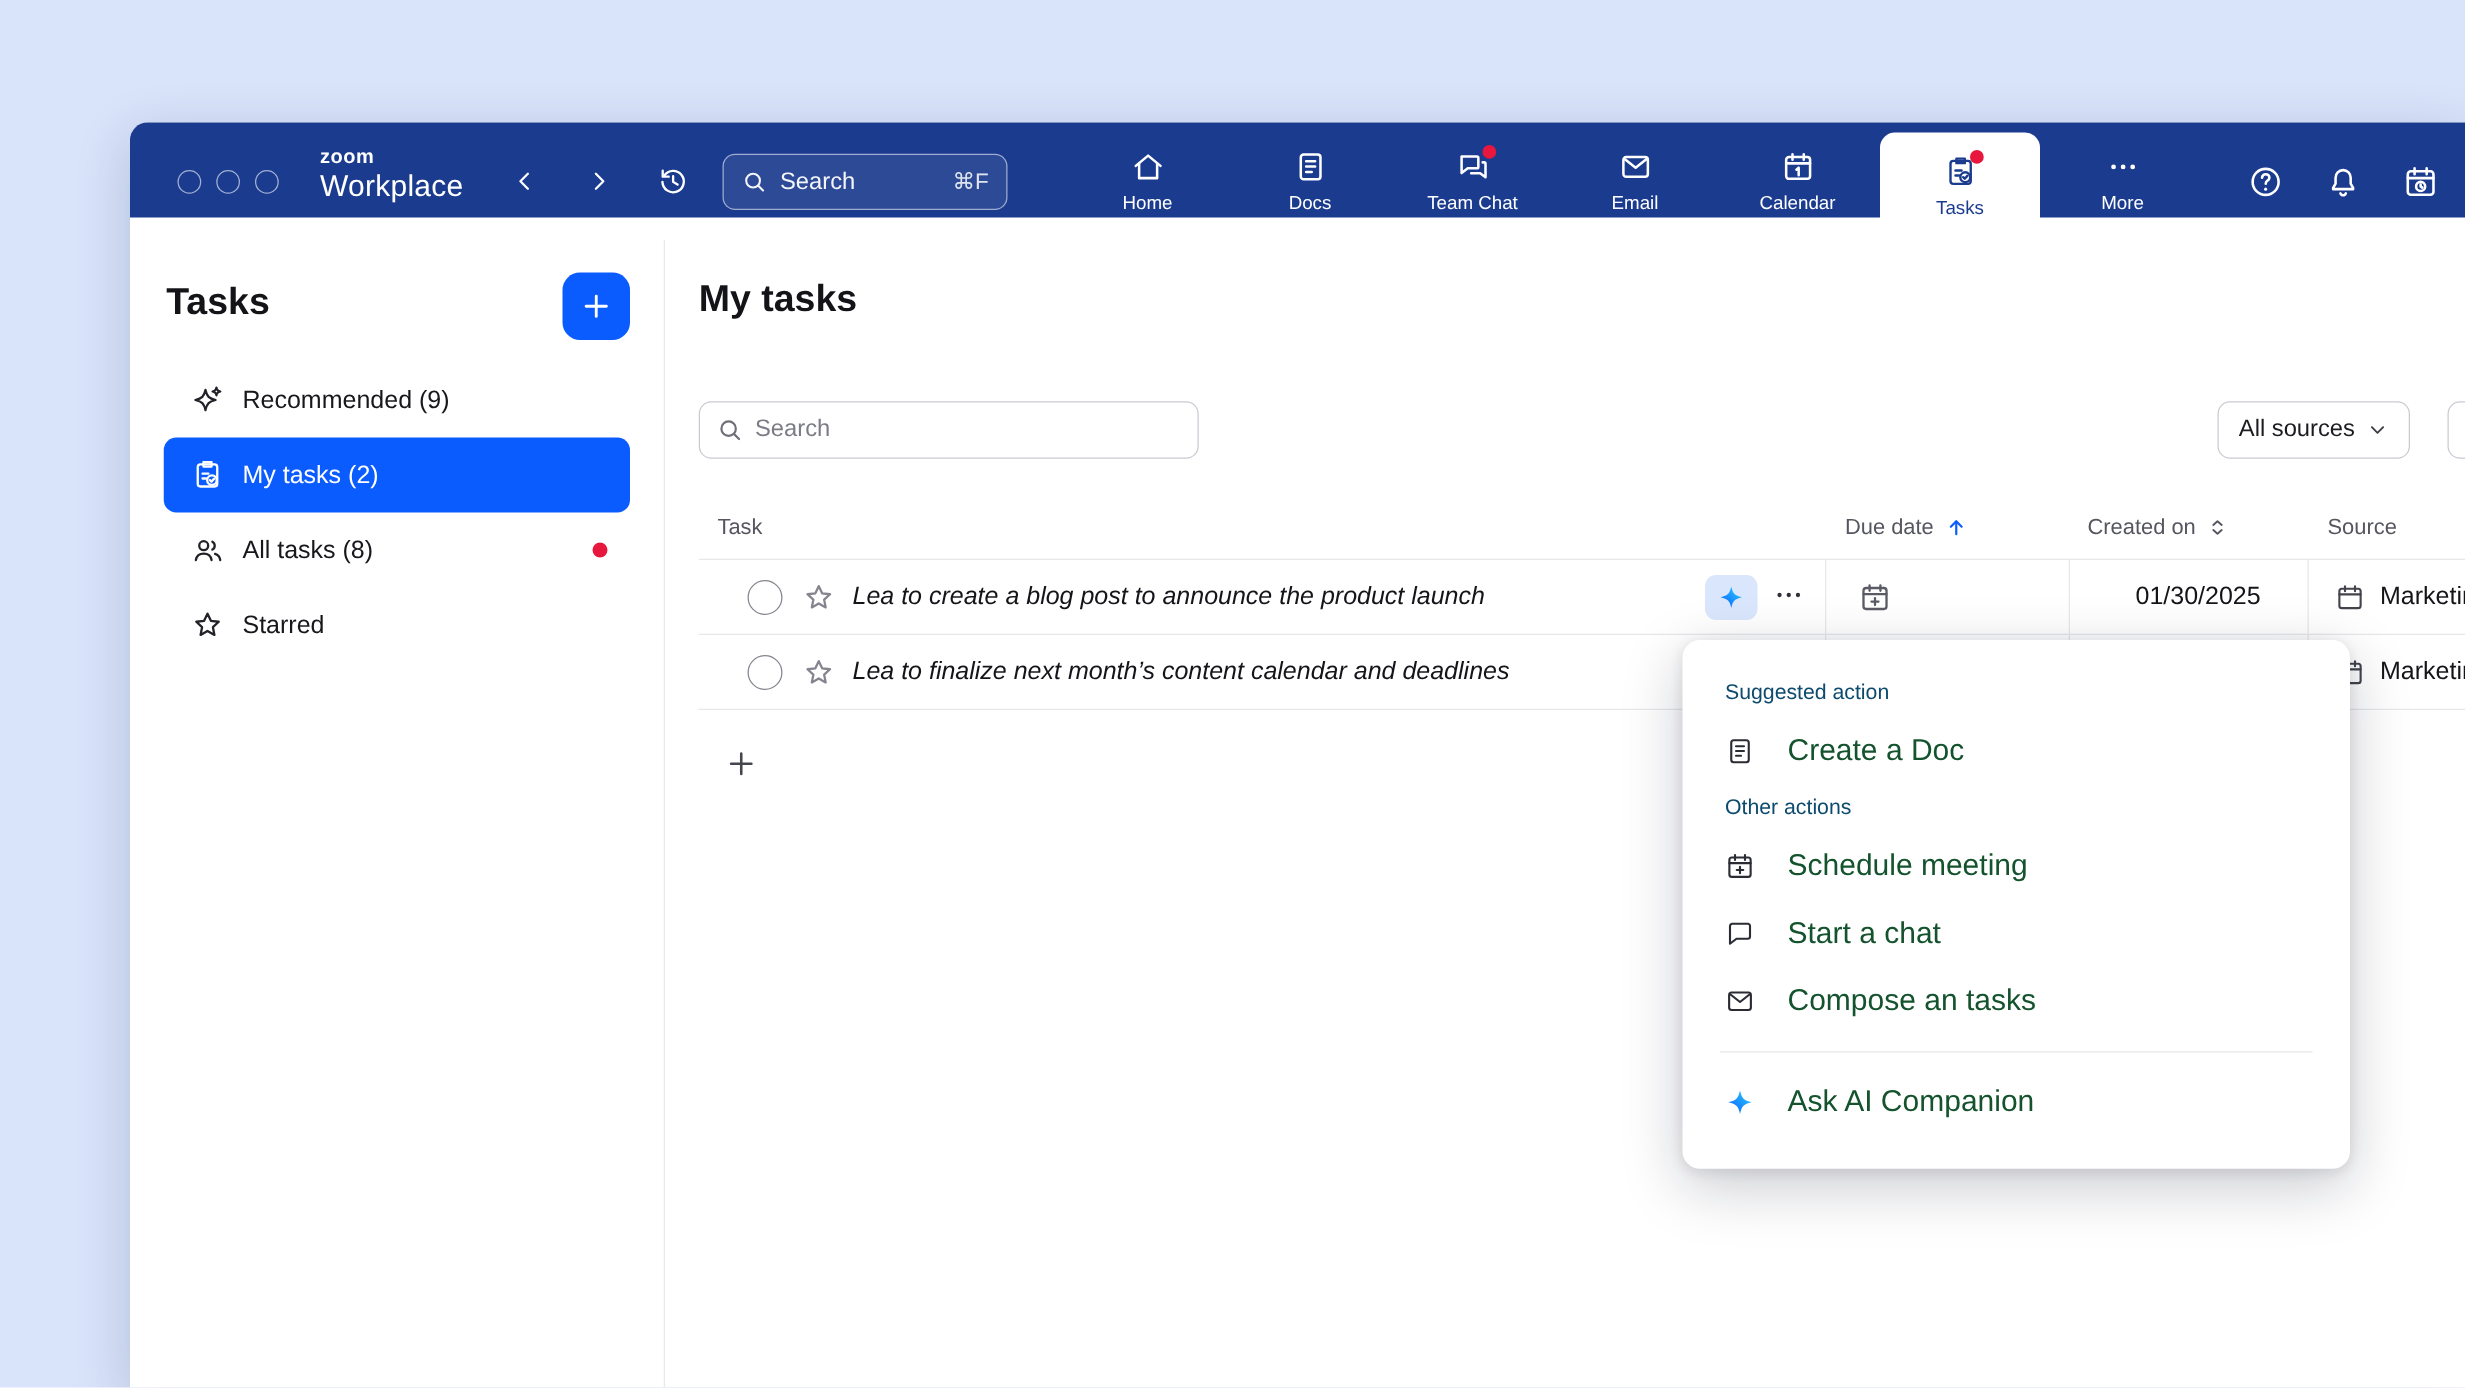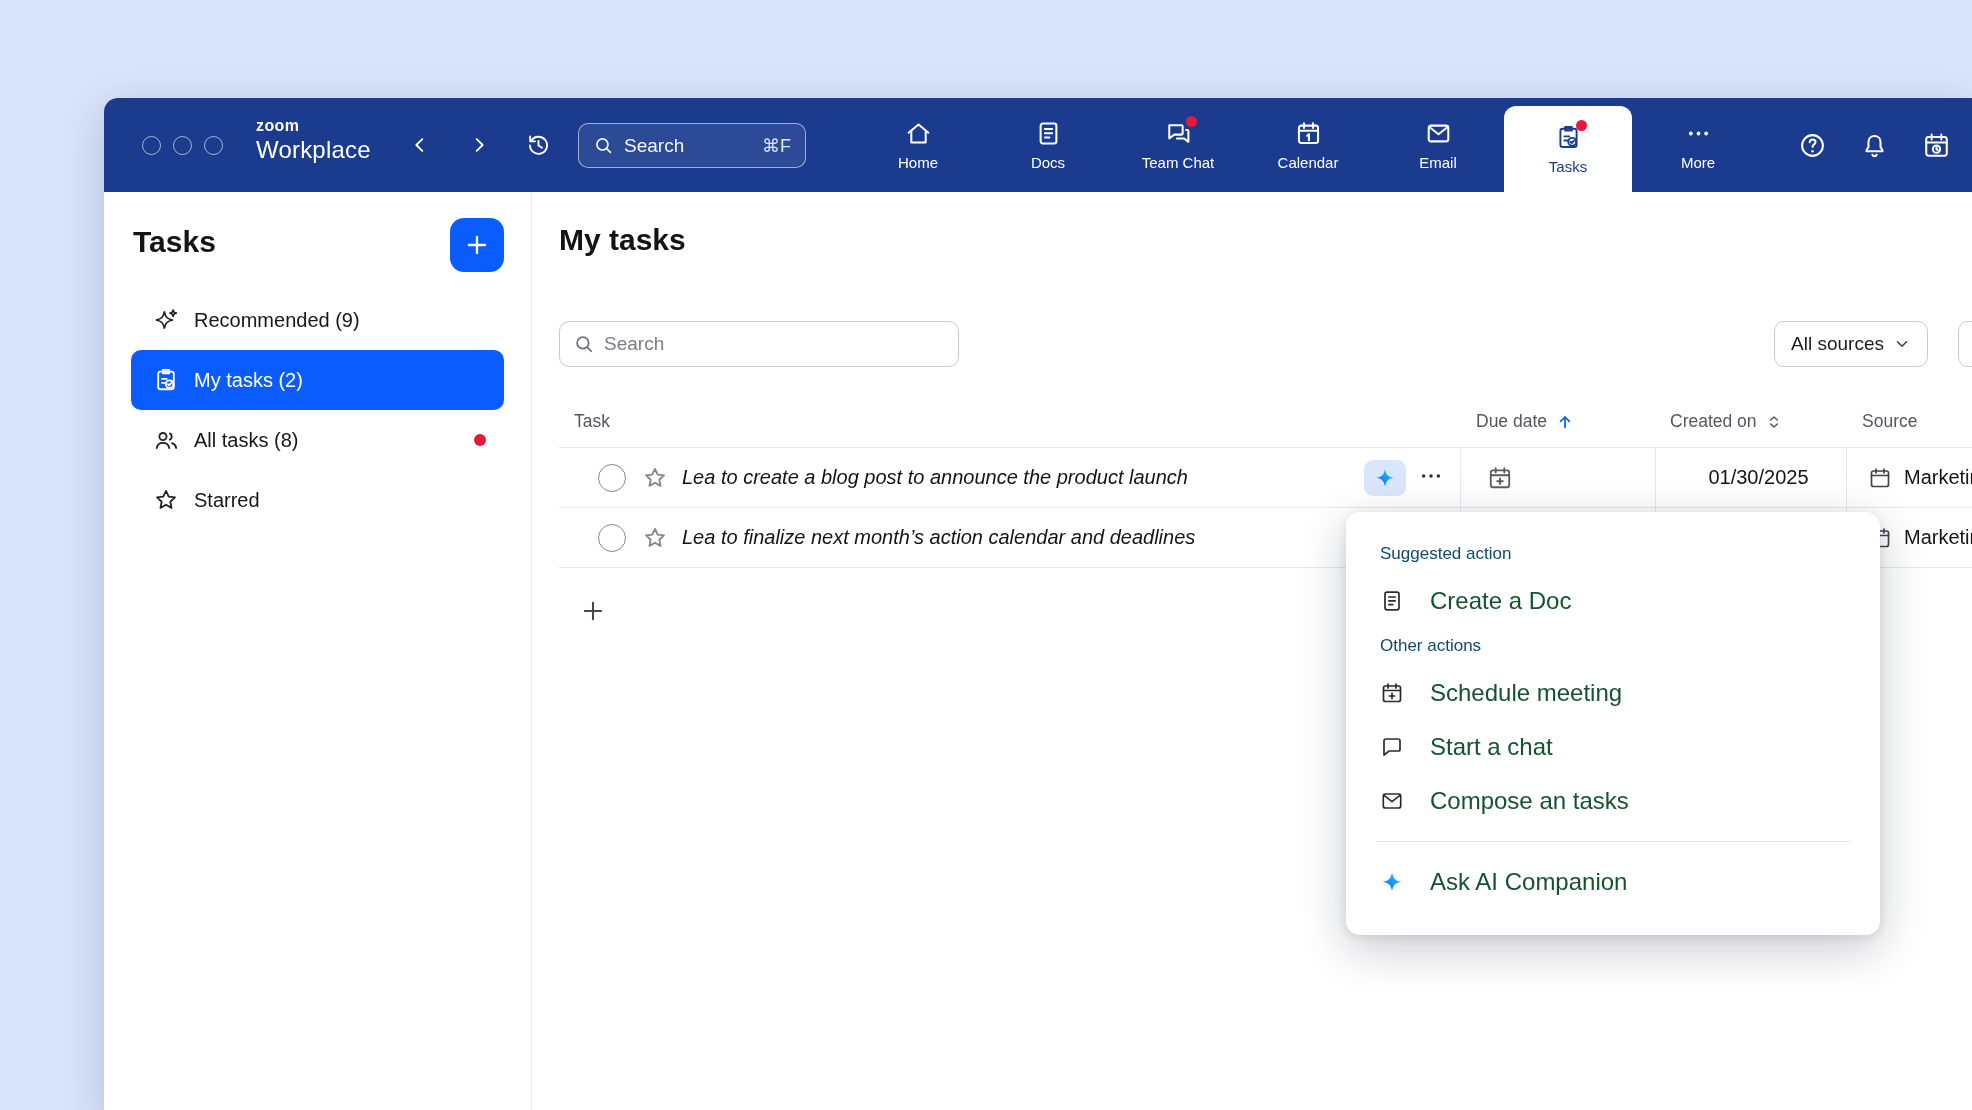--- a/index.html
+++ b/index.html
@@ -15,21 +15,21 @@
   button { font-family:inherit; }
 
   
   .window {
     position:absolute; left:104px; top:98px; width:1868px; height:1012px;
     border-radius:14px 0 0 0; background:#ffffff;
     box-shadow:0 12px 44px rgba(21,44,110,.20);
   }
 
   
-  .topbar { position:absolute; left:0; top:0; right:0; height:94px; background:#1b3b8e; border-radius:14px 0 0 0; }
+  .topbar { position:absolute; left:0; top:0; right:0; height:76px; background:#1b3b8e; border-radius:14px 0 0 0; }
   .win-controls { position:absolute; left:38px; top:38px; display:flex; gap:12px; }
   .wc { width:19px; height:19px; border-radius:50%; border:1.6px solid rgba(255,255,255,.6); cursor:pointer; }
   .logo { position:absolute; left:152px; top:19px; color:#fff; line-height:1.1; }
   .logo-zoom { font-size:16px; font-weight:bold; letter-spacing:.4px; }
   .logo-wp { font-size:24px; font-weight:400; margin-top:2px; letter-spacing:.2px; }
   .tb-btn { position:absolute; top:29px; width:36px; height:36px; display:flex; align-items:center; justify-content:center;
             background:none; border:none; color:#fff; cursor:pointer; padding:5px; }
   .tb-back { left:298px; } .tb-fwd { left:357px; } .tb-hist { left:416px; }
   .topsearch {
     position:absolute; left:474px; top:25px; width:228px; height:45px;
@@ -203,35 +203,35 @@
             <path d="M3.8 4.6h10.9a1 1 0 0 1 1 1v6.4a1 1 0 0 1-1 1H8.2l-4.4 3.4z"></path>
             <path d="M18.8 8.8h1a1 1 0 0 1 1 1v9.6l-3.8-2.9h-6.4"></path>
           </svg>
           <span class="nbadge"></span>
         </span>
         <span class="nav-lab">Team Chat</span>
       </div>
       <div class="nav-item">
         <span class="ic nav-ic">
           <svg viewBox="0 0 24 24" fill="none" stroke="currentColor" stroke-width="1.8" stroke-linecap="round" stroke-linejoin="round">
+              <rect x="3.3" y="5" width="17.4" height="14" rx="2"></rect>
+              <path d="m4.4 6.6 7.6 6 7.6-6"></path>
+            </svg>
+        </span>
+        <span class="nav-lab">Email</span>
+      </div>
+      <div class="nav-item">
+        <span class="ic nav-ic">
+          <svg viewBox="0 0 24 24" fill="none" stroke="currentColor" stroke-width="1.8" stroke-linecap="round" stroke-linejoin="round">
               <rect x="3.5" y="5" width="17" height="15.5" rx="2"></rect>
               <path d="M8 3v4M16 3v4M3.5 9.5h17"></path>
               <path d="M12.4 12.6 10.8 14m1.6-1.4V18"></path>
             </svg>
         </span>
         <span class="nav-lab">Calendar</span>
-      </div>
-      <div class="nav-item">
-        <span class="ic nav-ic">
-          <svg viewBox="0 0 24 24" fill="none" stroke="currentColor" stroke-width="1.8" stroke-linecap="round" stroke-linejoin="round">
-              <rect x="3.3" y="5" width="17.4" height="14" rx="2"></rect>
-              <path d="m4.4 6.6 7.6 6 7.6-6"></path>
-            </svg>
-        </span>
-        <span class="nav-lab">Email</span>
       </div>
       <div class="nav-item active">
         <span class="ic nav-ic">
           <svg viewBox="0 0 24 24" fill="none" stroke="currentColor" stroke-width="1.7" stroke-linecap="round" stroke-linejoin="round">
             <rect x="4.8" y="4.2" width="14.4" height="16.3" rx="2"></rect>
               <path d="M9 2.6h6v3.2H9z"></path>
               <path d="M8.3 11h4.4M8.3 14.6h2.8"></path>
             <circle cx="15.3" cy="15.8" r="3.5"></circle>
               <path d="m13.8 15.8 1.1 1.1 2-2.2"></path>
           </svg>
@@ -435,21 +435,21 @@
       </div>
 
       <div class="trow">
         <div class="cell c-task">
           <span class="row-circle"></span>
           <span class="ic row-star">
             <svg viewBox="0 0 24 24" fill="none" stroke="currentColor" stroke-width="1.7" stroke-linejoin="round">
                 <path d="m12 3.6 2.5 5.3 5.8.7-4.3 4 1.1 5.7-5.1-2.9-5.1 2.9 1.1-5.7-4.3-4 5.8-.7z"></path>
               </svg>
           </span>
-          <span class="task-text">Lea to finalize next month’s action calendar and deadlines</span>
+          <span class="task-text">Lea to finalize next month’s content calendar and deadlines</span>
         </div>
         <div class="cell c-due"></div>
         <div class="cell c-created">
           <span></span>
         </div>
         <div class="cell c-source">
           <span class="ic src-ic">
             <svg viewBox="0 0 24 24" fill="none" stroke="currentColor" stroke-width="1.7" stroke-linecap="round" stroke-linejoin="round">
                 <rect x="3.5" y="5" width="17" height="15.5" rx="2"></rect>
                 <path d="M8 3v4M16 3v4M3.5 9.5h17"></path>

